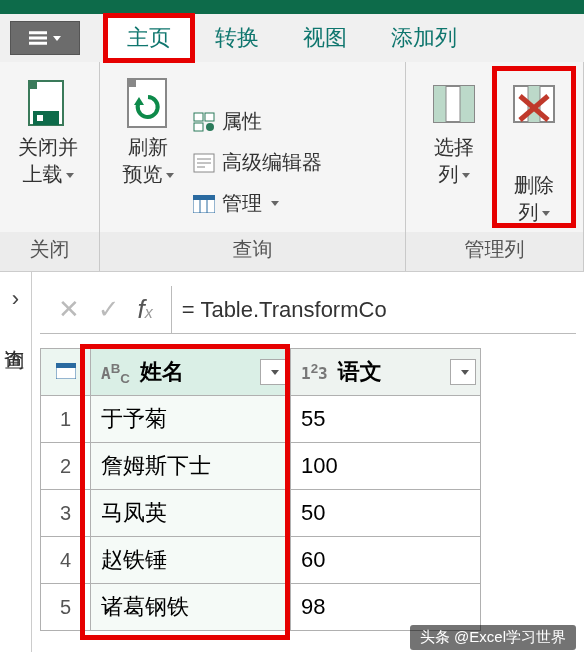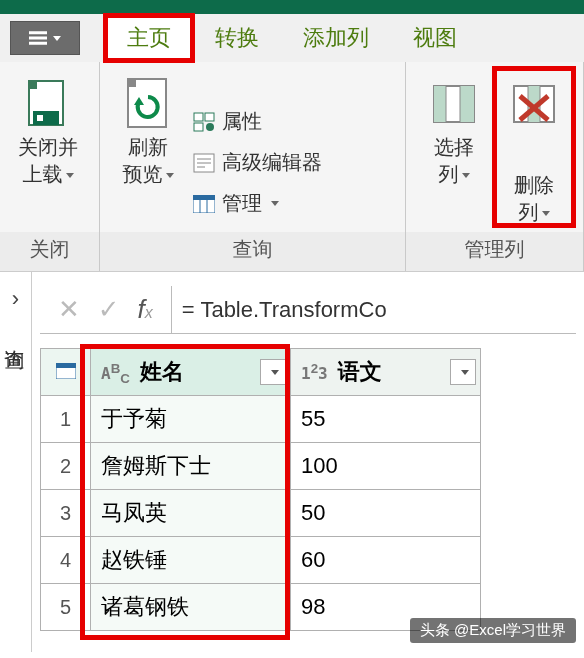--- a/index.html
+++ b/index.html
@@ -7,21 +7,21 @@
 
   
   .titlebar { height: 14px; background: #0d6b4a; }
 
   .app-top { background: #f0f0f0; border-bottom: 1px solid #ccc; }
 
   .tabbar { display: flex; align-items: center; height: 48px; padding-left: 10px; gap: 0; }
   .tab-file-btn { display:flex; align-items:center; justify-content:center; width:70px; height:34px; background:#6c6c6c; color:#fff; border:1px solid #555; margin-right:25px; position:relative; }
   .tab-file-btn svg { width:18px; height:14px; fill:#fff; }
   .tab-file-btn .arr { width:0;height:0;border-left:4px solid transparent;border-right:4px solid transparent;border-top:5px solid #fff;margin-left:6px; }
-  .tab { font-size: 22px; color:#4d7c0f; padding: 8px 22px; cursor:pointer; }
+  .tab { font-size: 22px; color:#0f766e; padding: 8px 22px; cursor:pointer; }
   .tab.active { background:#fff; }
   .tab.highlight-red { outline: 5px solid #e60000; outline-offset:-3px; }
 
   .ribbon { display:flex; background:#f5f5f5; }
   .ribbon-group { display:flex; flex-direction:column; border-right:1px solid #c9c9c9; }
   .ribbon-group .content { display:flex; padding:6px 8px; flex:1; }
   .ribbon-group .label { text-align:center; font-size:20px; color:#555; padding:4px 0 8px; background:#ececec; }
 
   .big-btn { display:flex; flex-direction:column; justify-content:flex-start; width:80px; padding-top:6px; cursor:pointer; }
   .big-btn .icon-slot { height:60px; display:flex; align-items:center; justify-content:center; }
@@ -50,41 +50,41 @@
   .datagrid .rownum { width:50px; text-align:center; color:#555; background:#fff; font-size:20px;}
   .datagrid th.colhead { background:#daefe6; text-align:left; position:relative; }
   .datagrid th.colhead .typeico { color:#777; font-size:16px; margin-right:4px; font-family:Consolas,monospace;}
   .datagrid th.colhead .colfilter { position:absolute; right:4px; top:50%; transform:translateY(-50%); width:26px;height:26px;border:1px solid #aaa;background:#fff;display:flex;align-items:center;justify-content:center;}
   .datagrid th.colhead .colfilter .drop-arrow{border-top-color:#555;}
   .datagrid td.txt { background:#f5faf7; width:200px;}
   .datagrid td.num { width:190px; color:#000000;}
 
   .red-col-overlay { position:absolute; border:5px solid #e60000; pointer-events:none; }
 
-  .watermark { position:absolute; right:8px; bottom:15px; background:rgba(0,0,0,0.55); color:#fff; font-size:15px; padding:3px 10px; border-radius:3px; }
+  .watermark { position:absolute; right:8px; bottom:8px; background:rgba(0,0,0,0.55); color:#fff; font-size:15px; padding:3px 10px; border-radius:3px; }
 </style>
 </head>
 <body>
 
 <div class="titlebar"></div>
 
 <div class="app-top">
   <div class="tabbar">
     <div class="tab-file-btn">
       <svg viewBox="0 0 24 18">
           <rect x="0" y="0" width="24" height="4"></rect>
           <rect x="0" y="7" width="24" height="4"></rect>
           <rect x="0" y="14" width="24" height="4"></rect>
         </svg>
       <span class="arr"></span>
     </div>
     <div class="tab active highlight-red">主页</div>
     <div class="tab">转换</div>
+    <div class="tab">视图</div>
     <div class="tab">添加列</div>
-    <div class="tab">视图</div>
   </div>
 
   <div class="ribbon">
 
     <div class="ribbon-group" style="width:100px">
       <div class="content">
         <div class="big-btn">
           <div class="icon-slot">
             <svg width="50" height="50" viewBox="0 0 50 50">
               <rect x="6" y="2" width="34" height="44" fill="#fff" stroke="#3a7a5a" stroke-width="2"></rect>

